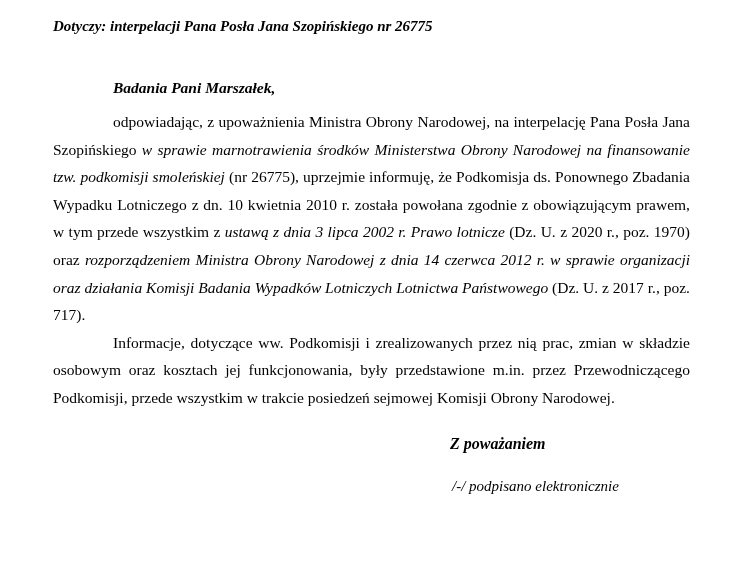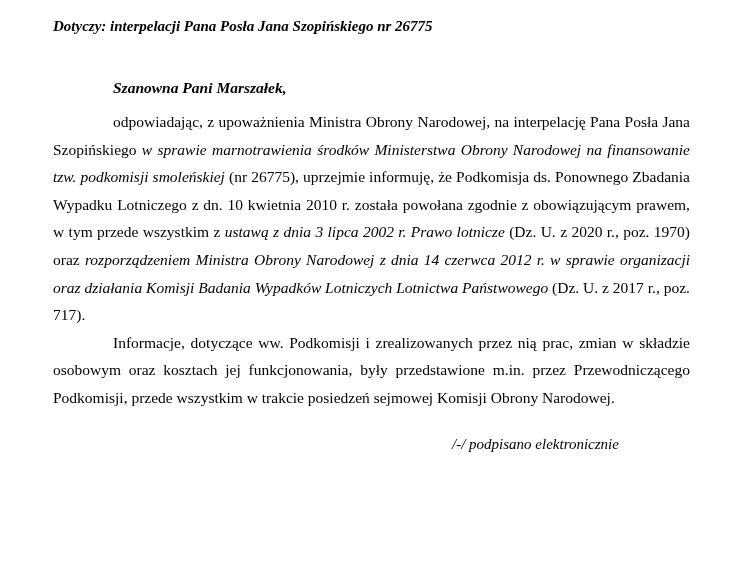--- a/index.html
+++ b/index.html
@@ -62,24 +62,25 @@
     font-style: italic;
   }
 </style>
 </head>
 <body>
 
 <div class="page">
 
   <p class="subject">Dotyczy: interpelacji Pana Posła Jana Szopińskiego nr 26775</p>
 
-  <p class="salutation">Szanowna Pani Marszałek,</p>
+  <p class="salutation">Badania Pani Marszałek,</p>
 
   <div class="body-block">
     <p class="body-para"><span class="run-regular">odpowiadając, z upoważnienia Ministra Obrony Narodowej, na interpelację Pana Posła Jana Szopińskiego </span><span class="run-italic">w sprawie marnotrawienia środków Ministerstwa Obrony Narodowej na finansowanie tzw. podkomisji smoleńskiej</span><span class="run-regular"> (nr 26775), uprzejmie informuję, że Podkomisja ds. Ponownego Zbadania Wypadku Lotniczego z dn. 10 kwietnia 2010 r. została powołana zgodnie z obowiązującym prawem, w tym przede wszystkim z </span><span class="run-italic">ustawą z dnia 3 lipca 2002 r. Prawo lotnicze</span><span class="run-regular"> (Dz. U. z 2020 r., poz. 1970) oraz </span><span class="run-italic">rozporządzeniem Ministra Obrony Narodowej z dnia 14 czerwca 2012 r. w sprawie organizacji oraz działania Komisji Badania Wypadków Lotniczych Lotnictwa Państwowego</span><span class="run-regular"> (Dz. U. z 2017 r., poz. 717).</span></p>
     <p class="body-para"><span class="run-regular">Informacje, dotyczące ww. Podkomisji i zrealizowanych przez nią prac, zmian w składzie osobowym oraz kosztach jej funkcjonowania, były przedstawione m.in. przez Przewodniczącego Podkomisji, przede wszystkim w trakcie posiedzeń sejmowej Komisji Obrony Narodowej.</span></p>
   </div>
 
   <div class="closing-block">
+    <p class="closing-phrase">Z poważaniem</p>
     <p class="signature-note">/-/ podpisano elektronicznie</p>
   </div>
 
 </div>
 
 </body></html>

